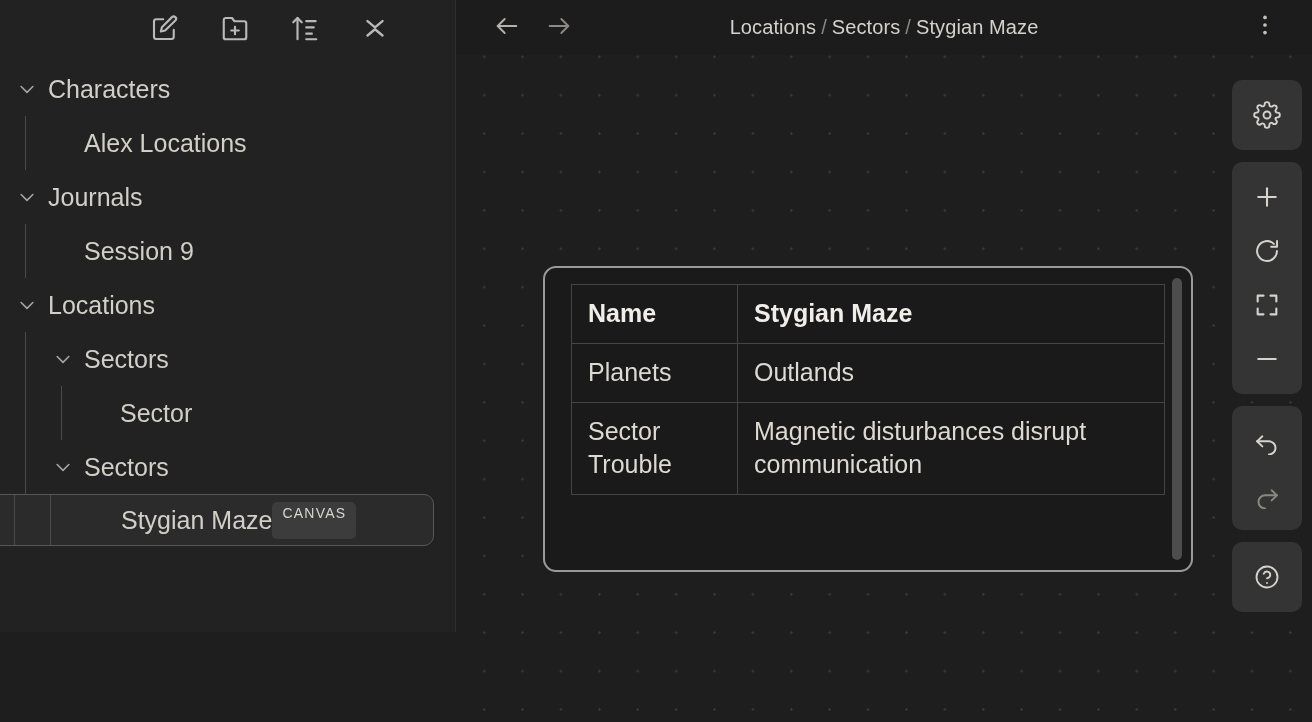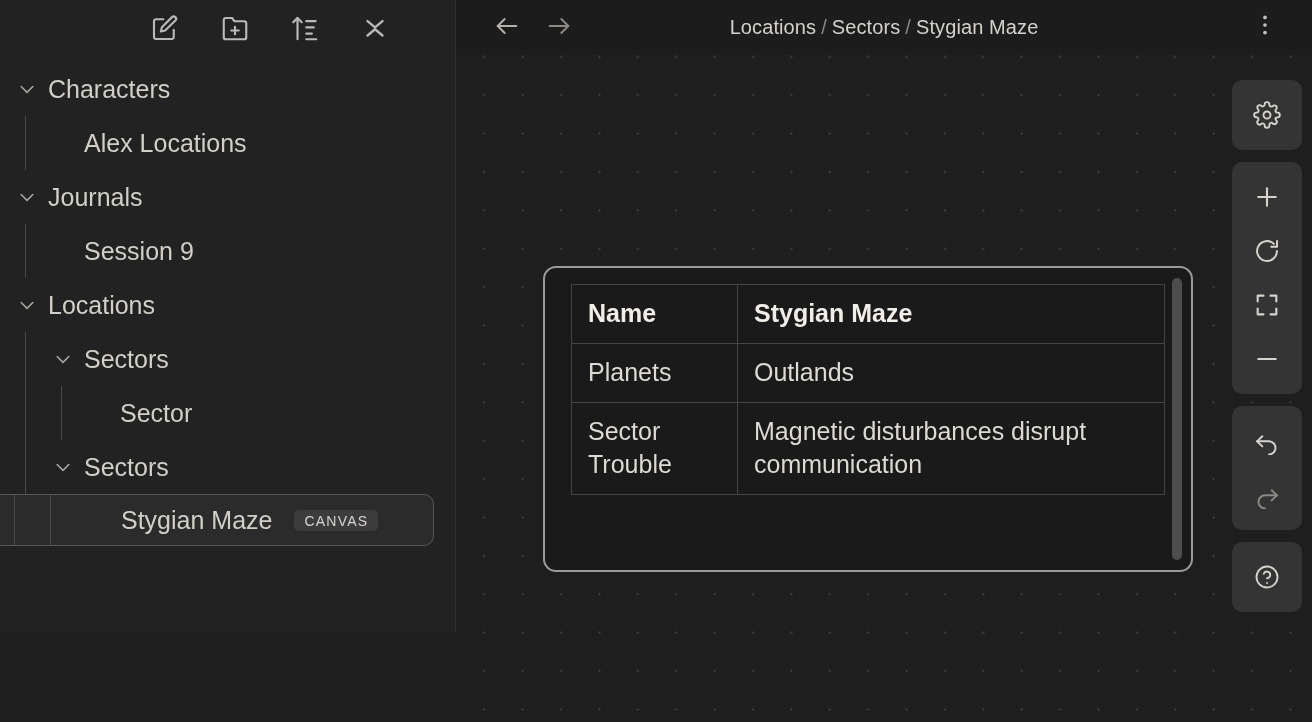--- a/index.html
+++ b/index.html
@@ -93,22 +93,22 @@
     border: 1px solid #575757;
     border-radius: 10px;
     margin-left: -12px;
     padding-left: 12px;
     width: 446px;
     height: 52px;
   }
 
   .badge {
     display: inline-block;
-    margin-left: 22px;
-    padding: 4px 10px 3px;
+    margin-left: 0;
+    padding: 4px 10px 19px;
     background: #3c3c3c;
     color: #d8d5d0;
     font-size: 14px;
     letter-spacing: 1.2px;
     border-radius: 5px;
     line-height: 1;
     vertical-align: middle;
   }
 
   

